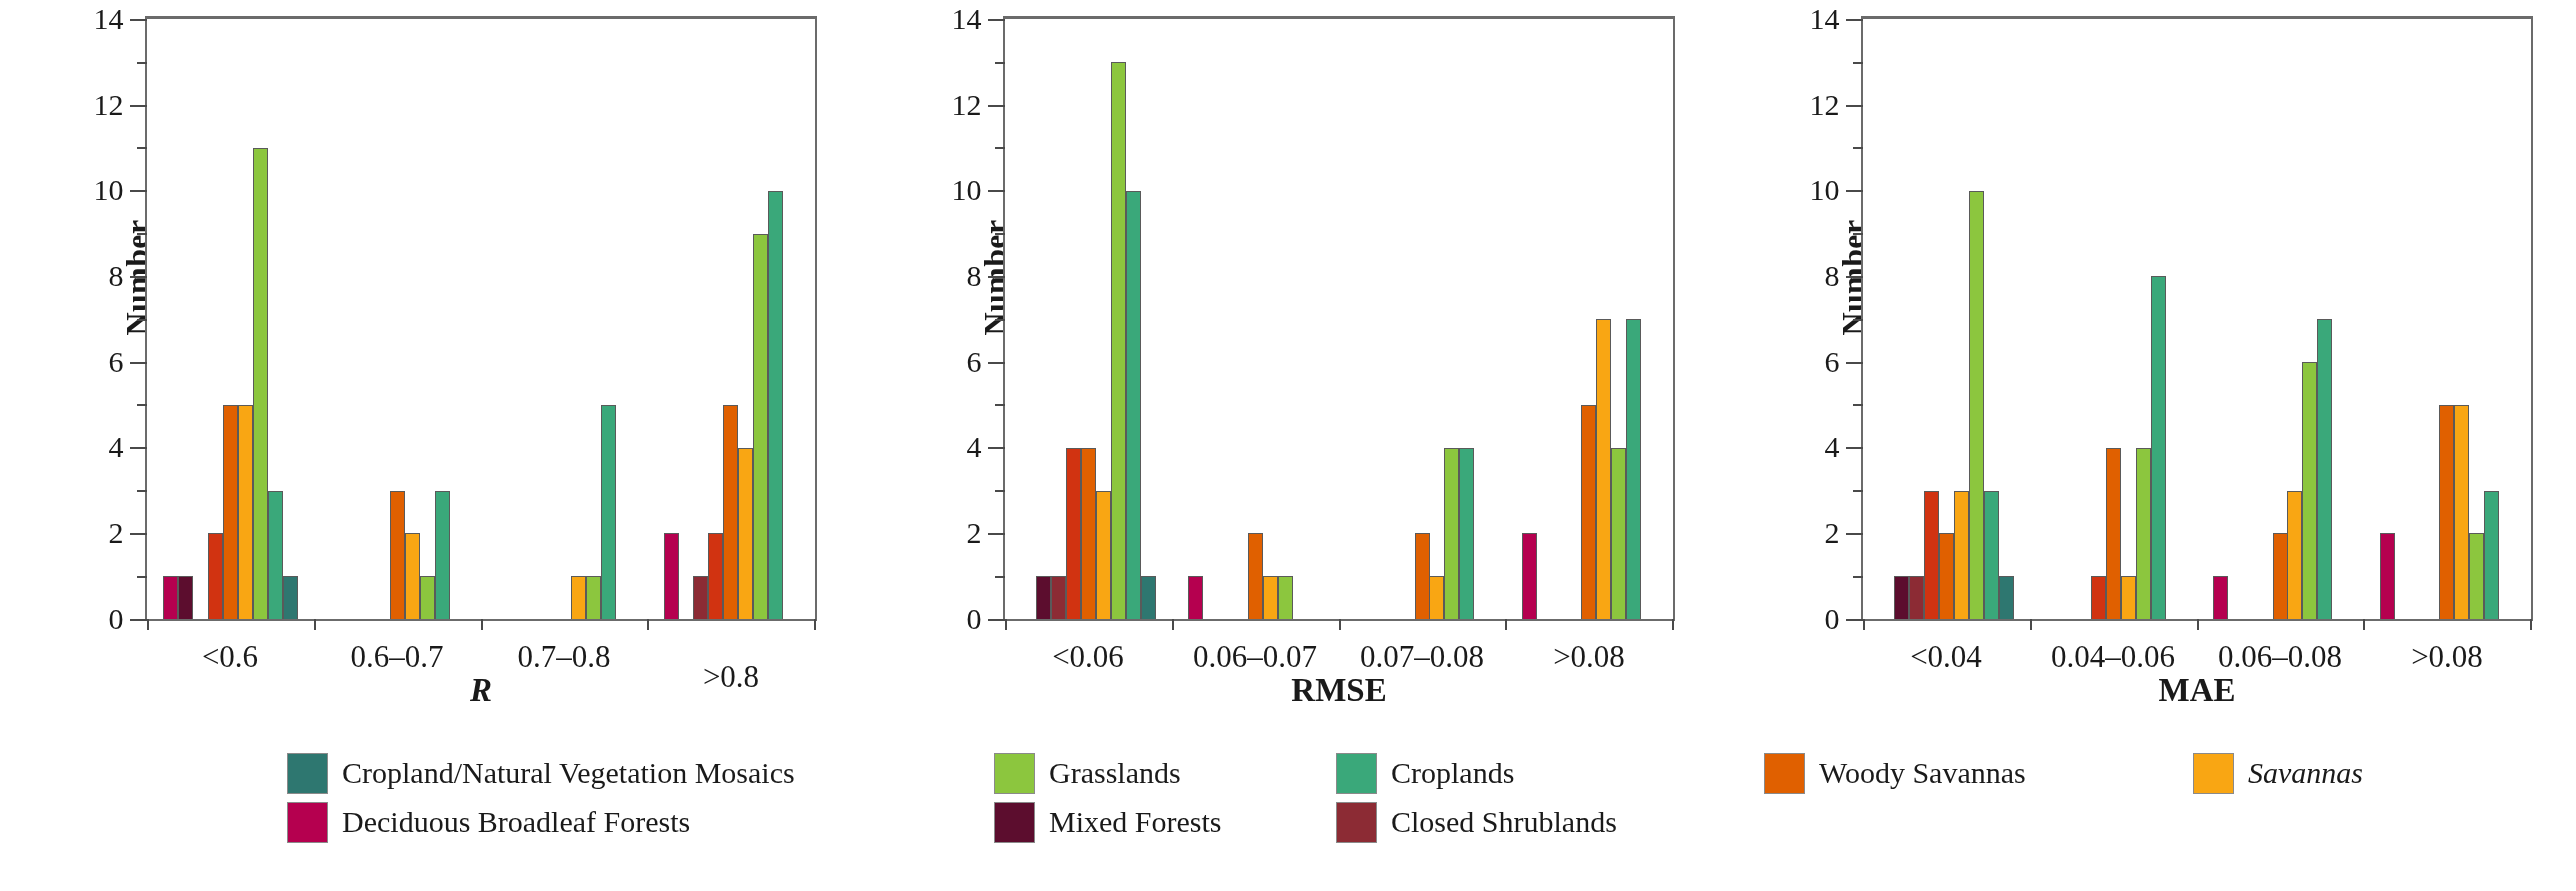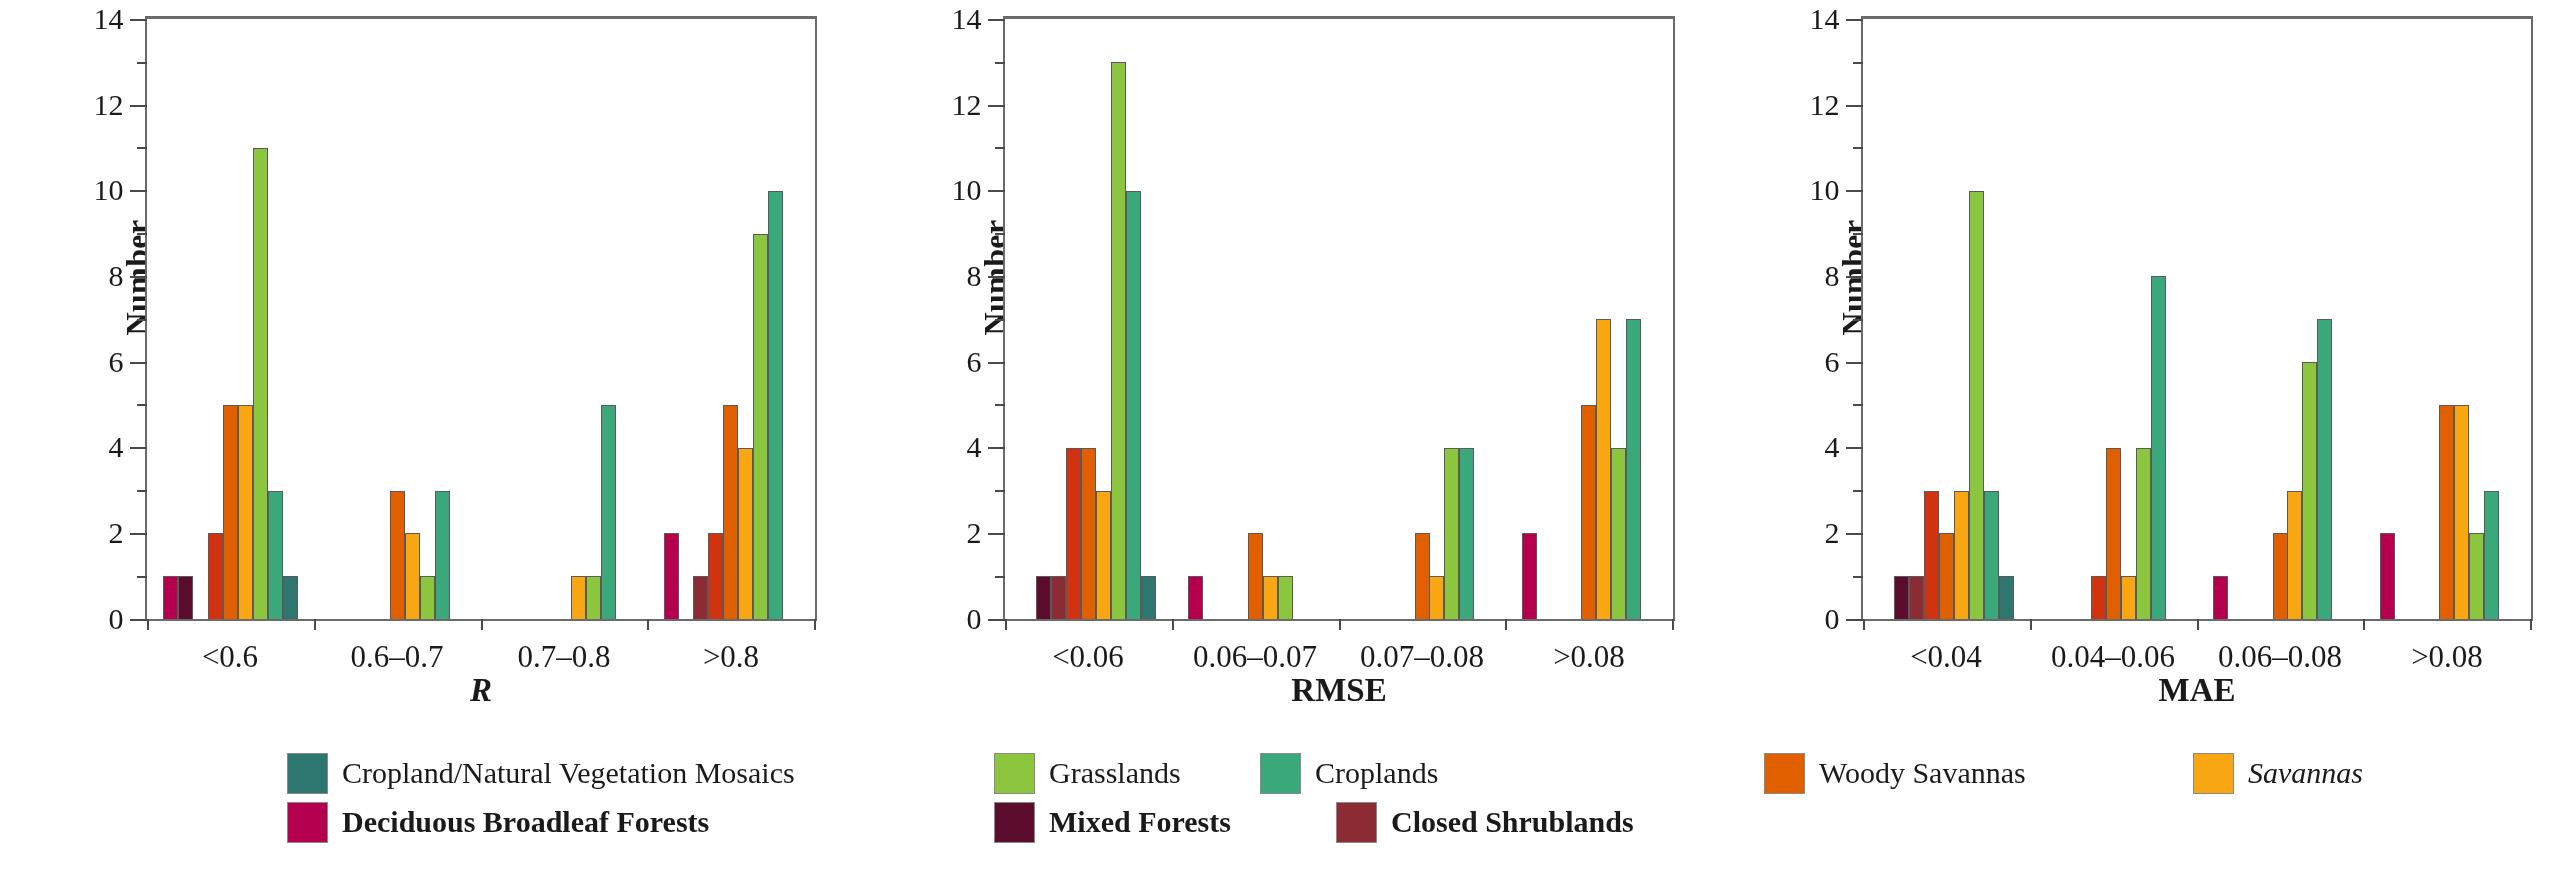--- a/index.html
+++ b/index.html
@@ -149,21 +149,21 @@
             <div class="bar" title="Woody Savannas: 3" style="left: 243px; width: 15px; height: 128px; background: rgb(224, 96, 0);"></div>
             <div class="bar" title="Savannas: 2" style="left: 258px; width: 15px; height: 86px; background: rgb(249, 166, 19);"></div>
             <div class="bar" title="Grasslands: 1" style="left: 273px; width: 15px; height: 43px; background: rgb(140, 198, 62);"></div>
             <div class="bar" title="Croplands: 3" style="left: 288px; width: 15px; height: 128px; background: rgb(58, 168, 122);"></div>
             <div class="xtick" style="left: 334px;"></div>
             <div class="xgrouplabel" style="left: 417px;">0.7–0.8</div>
             <div class="bar" title="Savannas: 1" style="left: 424px; width: 15px; height: 43px; background: rgb(249, 166, 19);"></div>
             <div class="bar" title="Grasslands: 1" style="left: 439px; width: 15px; height: 43px; background: rgb(140, 198, 62);"></div>
             <div class="bar" title="Croplands: 5" style="left: 454px; width: 15px; height: 214px; background: rgb(58, 168, 122);"></div>
             <div class="xtick" style="left: 500px;"></div>
-            <div class="xgrouplabel" style="left: 584px;">&gt;0.8</div>
+            <div class="xgrouplabel" style="left: 584px; margin-top: 20px;">&gt;0.8</div>
             <div class="bar" title="Deciduous Broadleaf Forests: 2" style="left: 517px; width: 15px; height: 86px; background: rgb(181, 0, 79);"></div>
             <div class="bar" title="Closed Shrublands: 1" style="left: 546px; width: 15px; height: 43px; background: rgb(140, 43, 52);"></div>
             <div class="bar" title="Open Shrublands: 2" style="left: 561px; width: 15px; height: 86px; background: rgb(209, 51, 17);"></div>
             <div class="bar" title="Woody Savannas: 5" style="left: 576px; width: 15px; height: 214px; background: rgb(224, 96, 0);"></div>
             <div class="bar" title="Savannas: 4" style="left: 591px; width: 15px; height: 171px; background: rgb(249, 166, 19);"></div>
             <div class="bar" title="Grasslands: 9" style="left: 606px; width: 15px; height: 385px; background: rgb(140, 198, 62);"></div>
             <div class="bar" title="Croplands: 10" style="left: 621px; width: 15px; height: 428px; background: rgb(58, 168, 122);"></div>
             <div class="xtick" style="left: 667px;"></div>
           </div>
       </div>
@@ -301,34 +301,34 @@
   <div class="legend">
     <div class="legrow" id="legend-row-1" style="top:0px;">
         <div class="legitem" style="left: 287px;">
           <span class="swatch" style="background: rgb(46, 119, 112);"></span>
           <span class="legtext">Cropland/Natural Vegetation Mosaics</span>
         </div>
         <div class="legitem" style="left: 994px; justify-content: flex-end;">
           <span class="swatch" style="background: rgb(140, 198, 62);"></span>
           <span class="legtext">Grasslands</span>
         </div>
-        <div class="legitem" style="left: 1260px;">
+        <div class="legitem" style="left: 1336px;">
           <span class="swatch" style="background: rgb(58, 168, 122);"></span>
           <span class="legtext">Croplands</span>
         </div>
         <div class="legitem" style="left: 1764px;">
           <span class="swatch" style="background: rgb(224, 96, 0);"></span>
           <span class="legtext">Woody Savannas</span>
         </div>
         <div class="legitem" style="left: 2193px; font-style: italic;">
           <span class="swatch" style="background: rgb(249, 166, 19);"></span>
           <span class="legtext">Savannas</span>
         </div>
       </div>
-    <div class="legrow" id="legend-row-2" style="top:49px;font-weight:bold;">
+    <div class="legrow" id="legend-row-2" style="top:49px;">
         <div class="legitem" style="left: 287px;">
           <span class="swatch" style="background: rgb(181, 0, 79);"></span>
           <span class="legtext">Deciduous Broadleaf Forests</span>
         </div>
         <div class="legitem" style="left: 994px;">
           <span class="swatch" style="background: rgb(92, 13, 46);"></span>
           <span class="legtext">Mixed Forests</span>
         </div>
         <div class="legitem" style="left: 1336px;">
           <span class="swatch" style="background: rgb(140, 43, 52);"></span>

